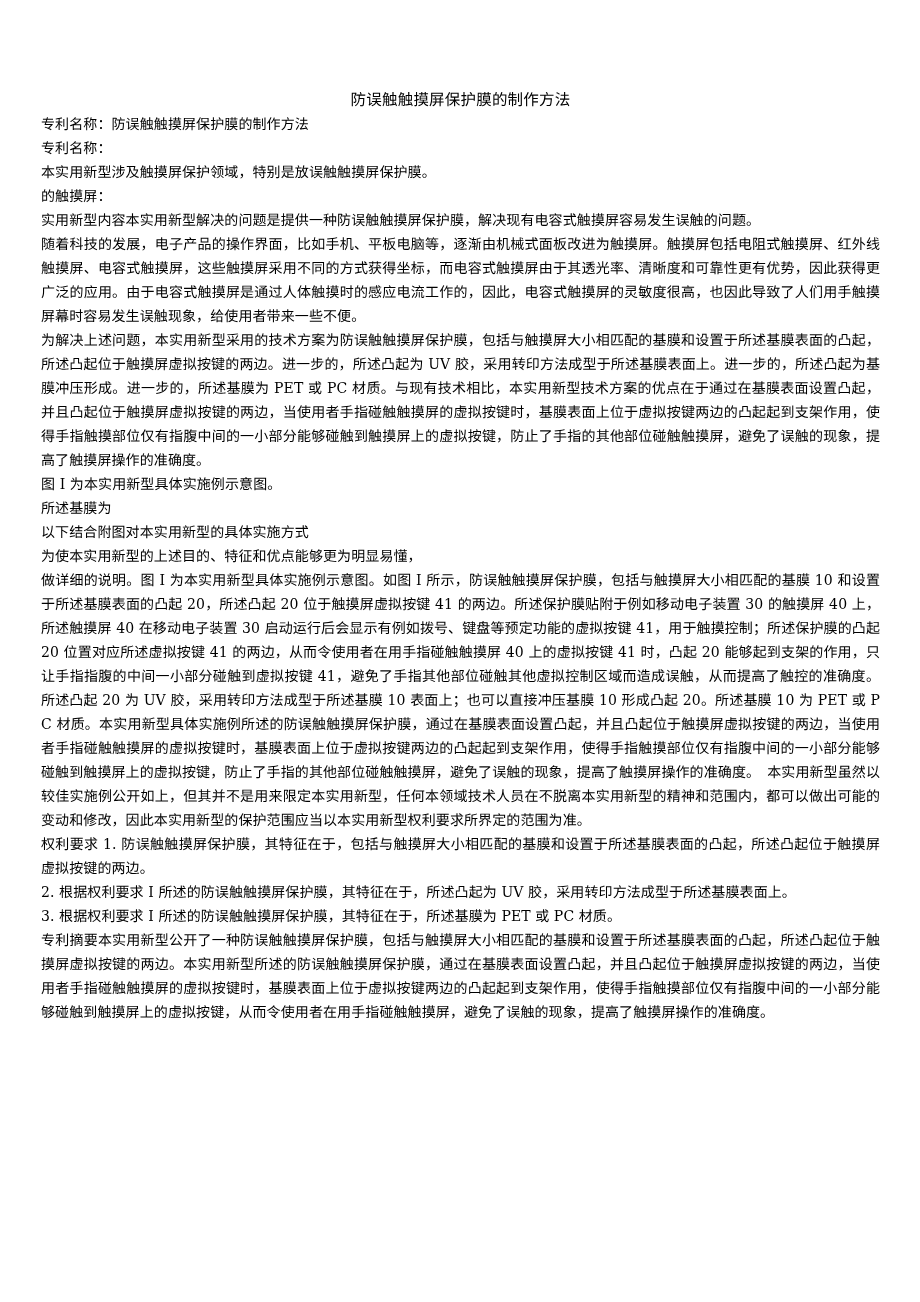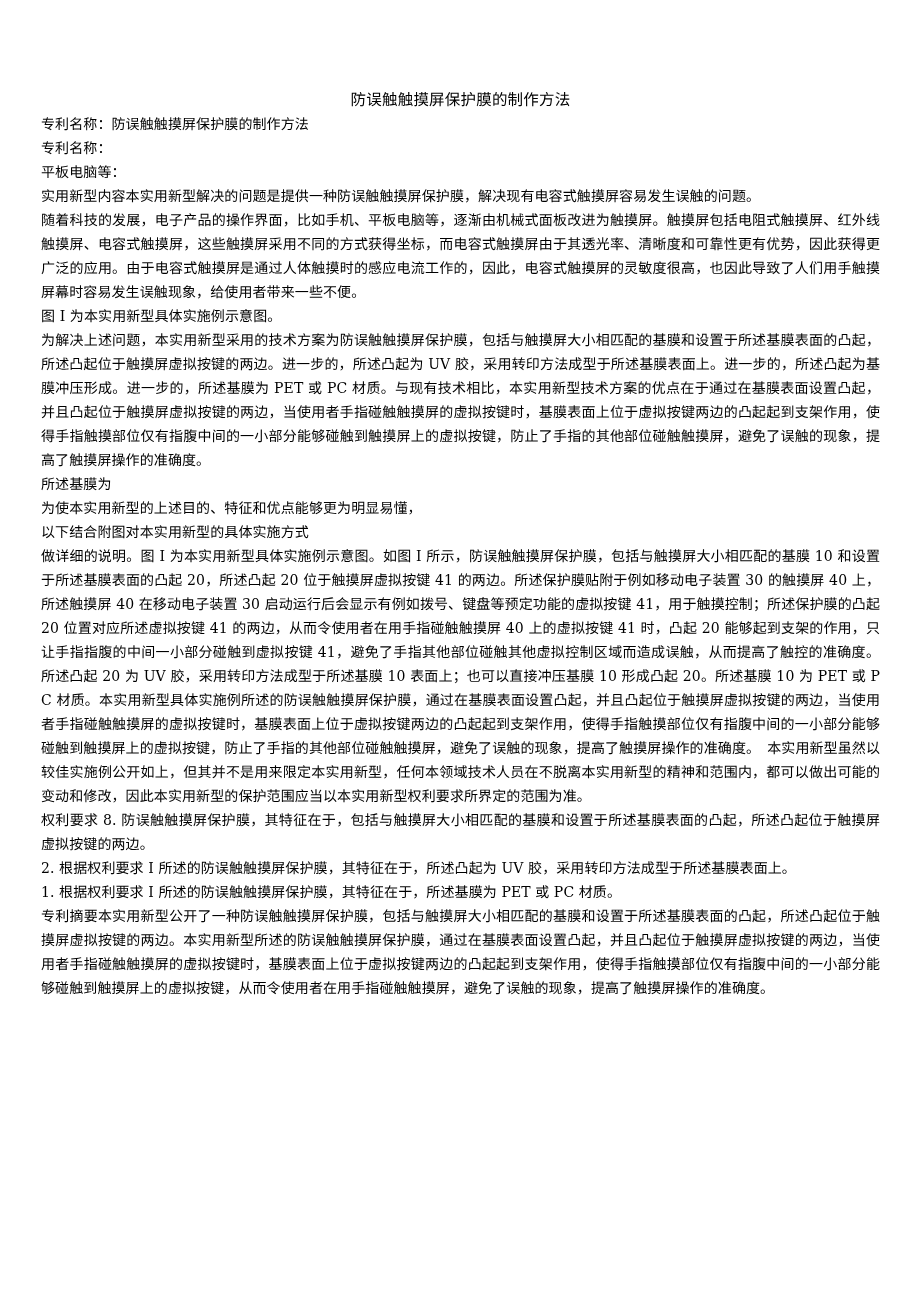--- a/index.html
+++ b/index.html
@@ -53,41 +53,42 @@
 <body>
 
 <div class="page">
 
   <h1 class="doc-title" id="title-el">防误触触摸屏保护膜的制作方法</h1>
 
   <p class="para flat">专利名称：防误触触摸屏保护膜的制作方法</p>
 
   <p class="para flat">专利名称：</p>
 
+  <p class="para flat">本实用新型涉及触摸屏保护领域，特别是放误触触摸屏保护膜。</p>
 
-  <p class="para flat">平板电脑等：</p>
+  <p class="para flat">的触摸屏：</p>
 
   <p class="para justify-all">实用新型内容本实用新型解决的问题是提供一种防误触触摸屏保护膜，解决现有电容式触摸屏容易发生误触的问题。</p>
 
   <p class="para justify-all">随着科技的发展，电子产品的操作界面，比如手机、平板电脑等，逐渐由机械式面板改进为触摸屏。触摸屏包括电阻式触摸屏、红外线触摸屏、电容式触摸屏，这些触摸屏采用不同的方式获得坐标，而电容式触摸屏由于其透光率、清晰度和可靠性更有优势，因此获得更广泛的应用。由于电容式触摸屏是通过人体触摸时的感应电流工作的，因此，电容式触摸屏的灵敏度很高，也因此导致了人们用手触摸屏幕时容易发生误触现象，给使用者带来一些不便。</p>
 
+  <p class="para justify-all">为解决上述问题，本实用新型采用的技术方案为防误触触摸屏保护膜，包括与触摸屏大小相匹配的基膜和设置于所述基膜表面的凸起，所述凸起位于触摸屏虚拟按键的两边。进一步的，所述凸起为 UV 胶，采用转印方法成型于所述基膜表面上。进一步的，所述凸起为基膜冲压形成。进一步的，所述基膜为 PET 或 PC 材质。与现有技术相比，本实用新型技术方案的优点在于通过在基膜表面设置凸起，并且凸起位于触摸屏虚拟按键的两边，当使用者手指碰触触摸屏的虚拟按键时，基膜表面上位于虚拟按键两边的凸起起到支架作用，使得手指触摸部位仅有指腹中间的一小部分能够碰触到触摸屏上的虚拟按键，防止了手指的其他部位碰触触摸屏，避免了误触的现象，提高了触摸屏操作的准确度。</p>
+
   <p class="para flat">图 I 为本实用新型具体实施例示意图。</p>
-
-  <p class="para justify-all">为解决上述问题，本实用新型采用的技术方案为防误触触摸屏保护膜，包括与触摸屏大小相匹配的基膜和设置于所述基膜表面的凸起，所述凸起位于触摸屏虚拟按键的两边。进一步的，所述凸起为 UV 胶，采用转印方法成型于所述基膜表面上。进一步的，所述凸起为基膜冲压形成。进一步的，所述基膜为 PET 或 PC 材质。与现有技术相比，本实用新型技术方案的优点在于通过在基膜表面设置凸起，并且凸起位于触摸屏虚拟按键的两边，当使用者手指碰触触摸屏的虚拟按键时，基膜表面上位于虚拟按键两边的凸起起到支架作用，使得手指触摸部位仅有指腹中间的一小部分能够碰触到触摸屏上的虚拟按键，防止了手指的其他部位碰触触摸屏，避免了误触的现象，提高了触摸屏操作的准确度。</p>
 
   <p class="para flat">所述基膜为</p>
 
+  <p class="para flat">以下结合附图对本实用新型的具体实施方式</p>
+
   <p class="para flat">为使本实用新型的上述目的、特征和优点能够更为明显易懂，</p>
-
-  <p class="para flat">以下结合附图对本实用新型的具体实施方式</p>
 
   <p class="para justify-all">做详细的说明。图 I 为本实用新型具体实施例示意图。如图 I 所示，防误触触摸屏保护膜，包括与触摸屏大小相匹配的基膜 10 和设置于所述基膜表面的凸起 20，所述凸起 20 位于触摸屏虚拟按键 41 的两边。所述保护膜贴附于例如移动电子装置 30 的触摸屏 40 上，所述触摸屏 40 在移动电子装置 30 启动运行后会显示有例如拨号、键盘等预定功能的虚拟按键 41，用于触摸控制；所述保护膜的凸起 20 位置对应所述虚拟按键 41 的两边，从而令使用者在用手指碰触触摸屏 40 上的虚拟按键 41 时，凸起 20 能够起到支架的作用，只让手指指腹的中间一小部分碰触到虚拟按键 41，避免了手指其他部位碰触其他虚拟控制区域而造成误触，从而提高了触控的准确度。所述凸起 20 为 UV 胶，采用转印方法成型于所述基膜 10 表面上；也可以直接冲压基膜 10 形成凸起 20。所述基膜 10 为 PET 或 PC 材质。本实用新型具体实施例所述的防误触触摸屏保护膜，通过在基膜表面设置凸起，并且凸起位于触摸屏虚拟按键的两边，当使用者手指碰触触摸屏的虚拟按键时，基膜表面上位于虚拟按键两边的凸起起到支架作用，使得手指触摸部位仅有指腹中间的一小部分能够碰触到触摸屏上的虚拟按键，防止了手指的其他部位碰触触摸屏，避免了误触的现象，提高了触摸屏操作的准确度。　本实用新型虽然以较佳实施例公开如上，但其并不是用来限定本实用新型，任何本领域技术人员在不脱离本实用新型的精神和范围内，都可以做出可能的变动和修改，因此本实用新型的保护范围应当以本实用新型权利要求所界定的范围为准。</p>
 
-  <p class="para justify-all">权利要求 8. 防误触触摸屏保护膜，其特征在于，包括与触摸屏大小相匹配的基膜和设置于所述基膜表面的凸起，所述凸起位于触摸屏虚拟按键的两边。</p>
+  <p class="para justify-all">权利要求 1. 防误触触摸屏保护膜，其特征在于，包括与触摸屏大小相匹配的基膜和设置于所述基膜表面的凸起，所述凸起位于触摸屏虚拟按键的两边。</p>
 
   <p class="para justify-all">2. 根据权利要求 I 所述的防误触触摸屏保护膜，其特征在于，所述凸起为 UV 胶，采用转印方法成型于所述基膜表面上。</p>
 
 
-  <p class="para flat">1. 根据权利要求 I 所述的防误触触摸屏保护膜，其特征在于，所述基膜为 PET 或 PC 材质。</p>
+  <p class="para flat">3. 根据权利要求 I 所述的防误触触摸屏保护膜，其特征在于，所述基膜为 PET 或 PC 材质。</p>
 
   <p class="para justify-all">专利摘要本实用新型公开了一种防误触触摸屏保护膜，包括与触摸屏大小相匹配的基膜和设置于所述基膜表面的凸起，所述凸起位于触摸屏虚拟按键的两边。本实用新型所述的防误触触摸屏保护膜，通过在基膜表面设置凸起，并且凸起位于触摸屏虚拟按键的两边，当使用者手指碰触触摸屏的虚拟按键时，基膜表面上位于虚拟按键两边的凸起起到支架作用，使得手指触摸部位仅有指腹中间的一小部分能够碰触到触摸屏上的虚拟按键，从而令使用者在用手指碰触触摸屏，避免了误触的现象，提高了触摸屏操作的准确度。</p>
 
 </div>
 
 </body></html>

